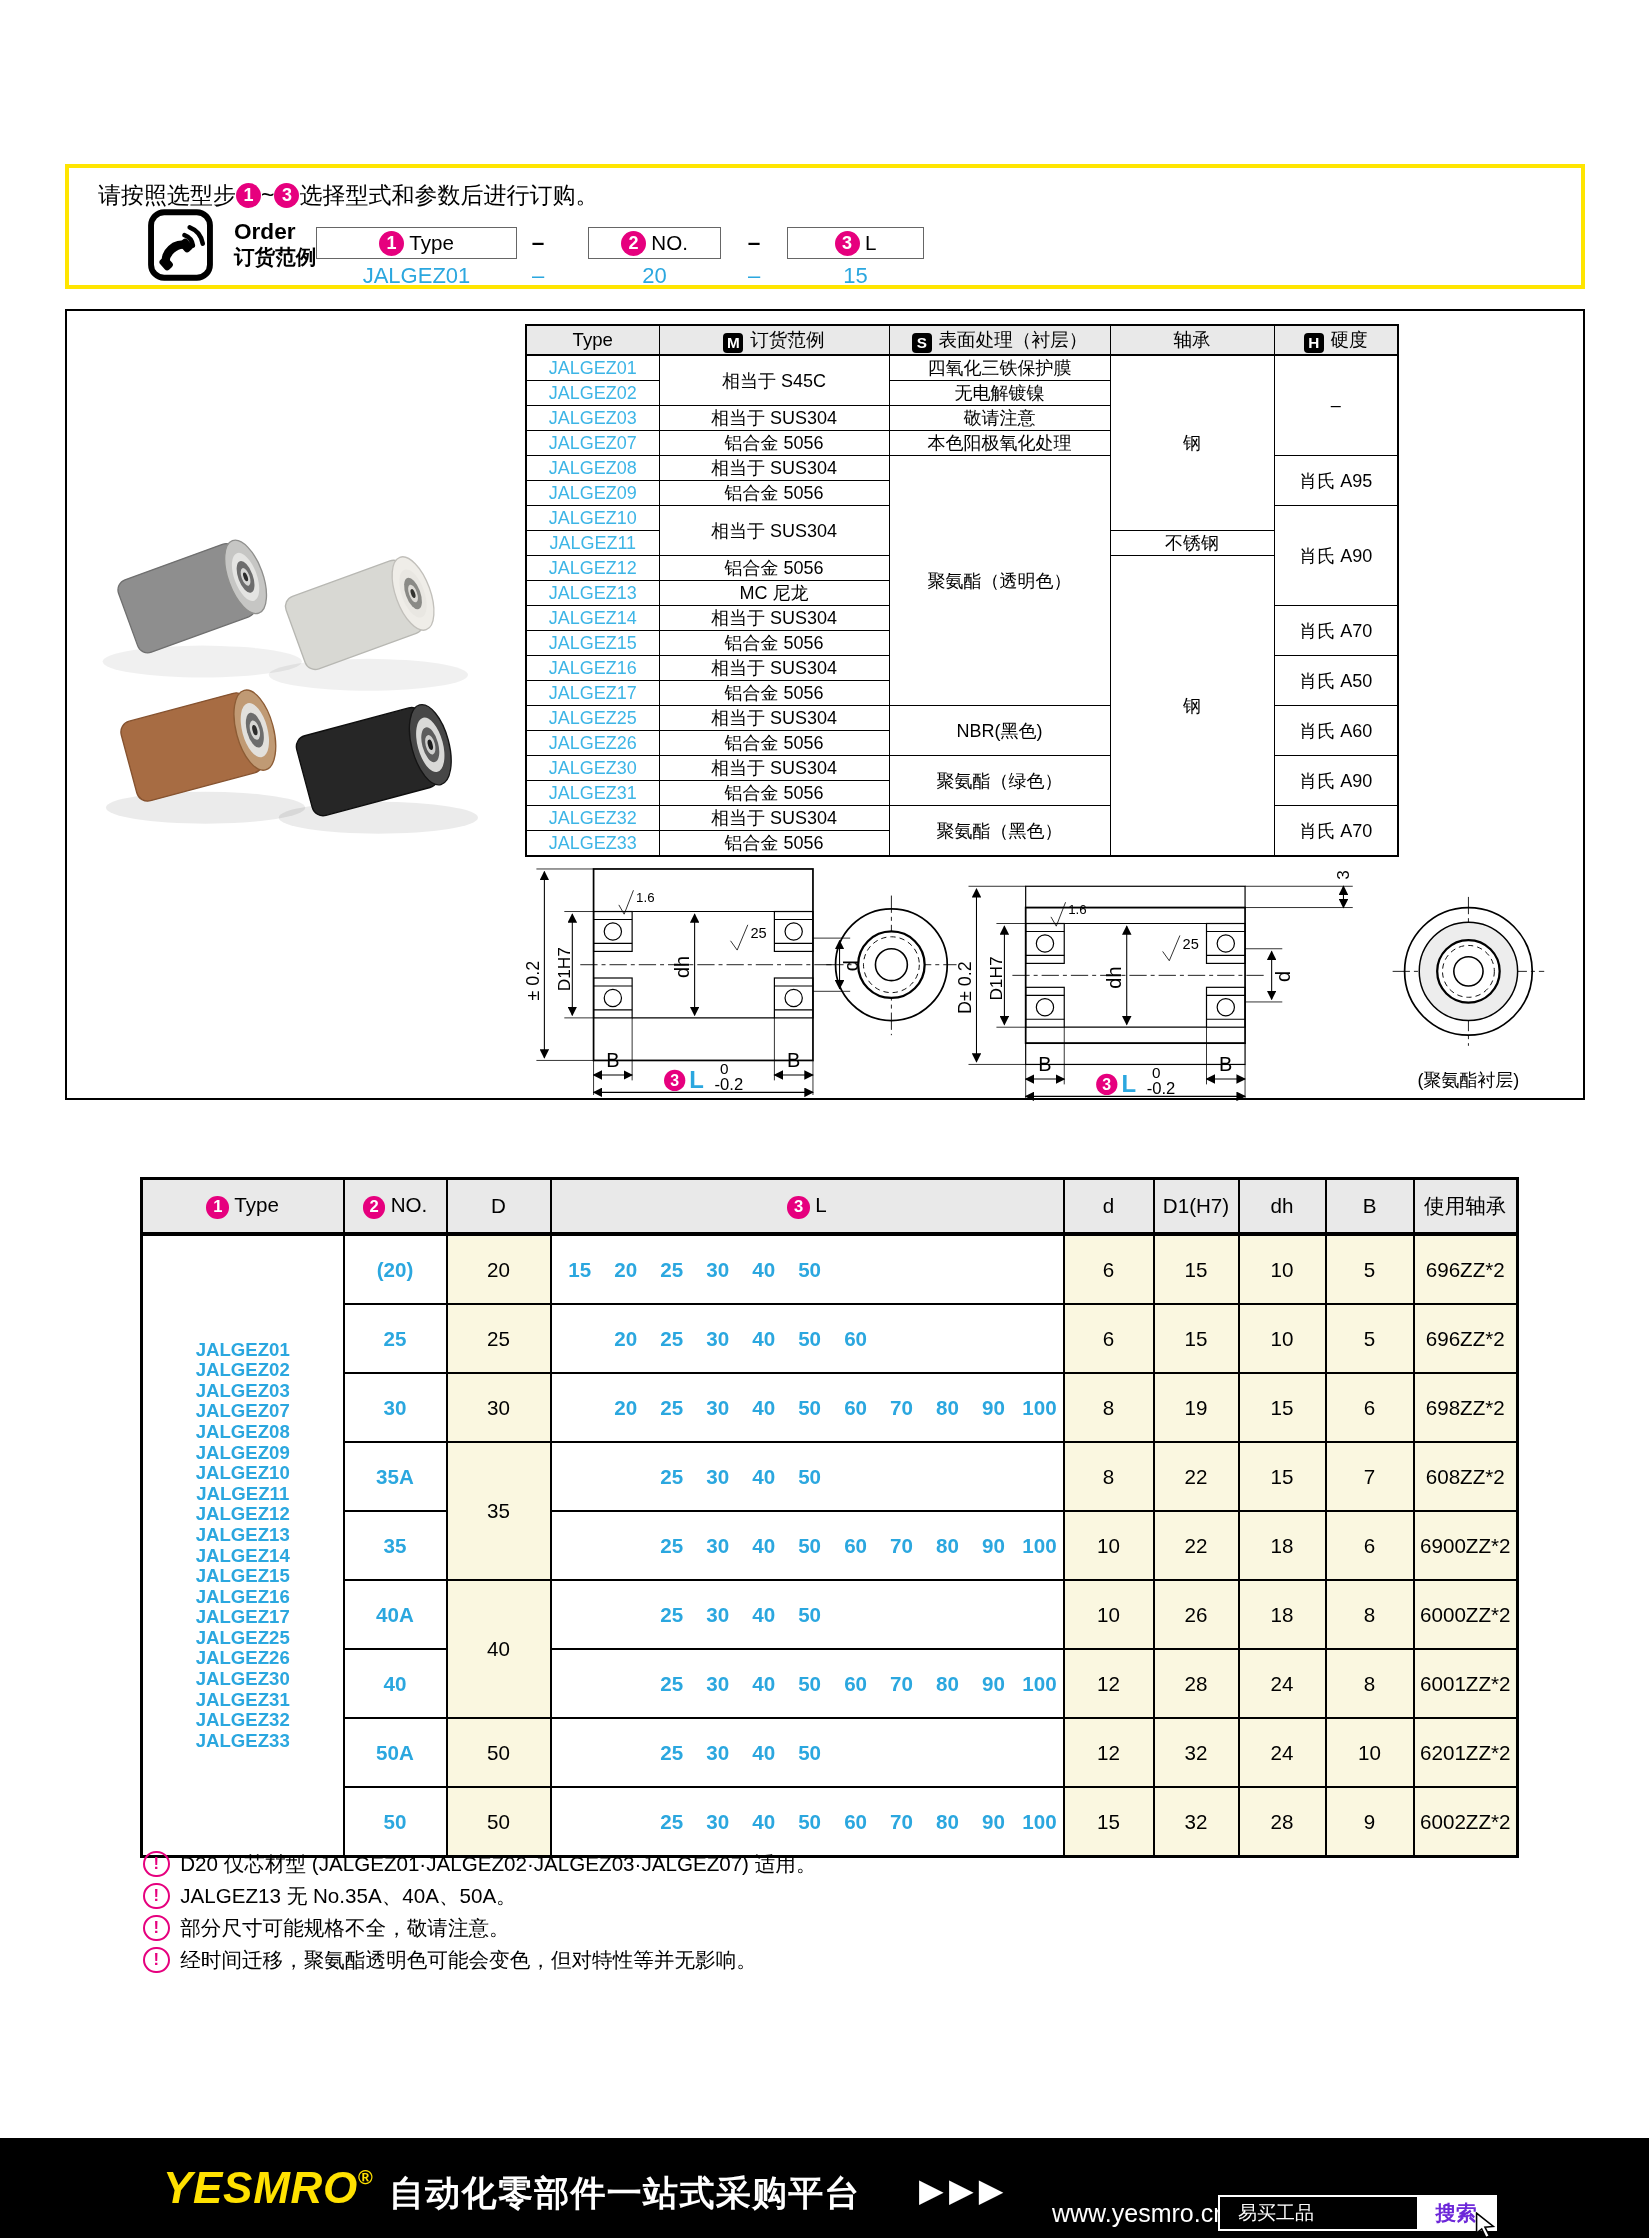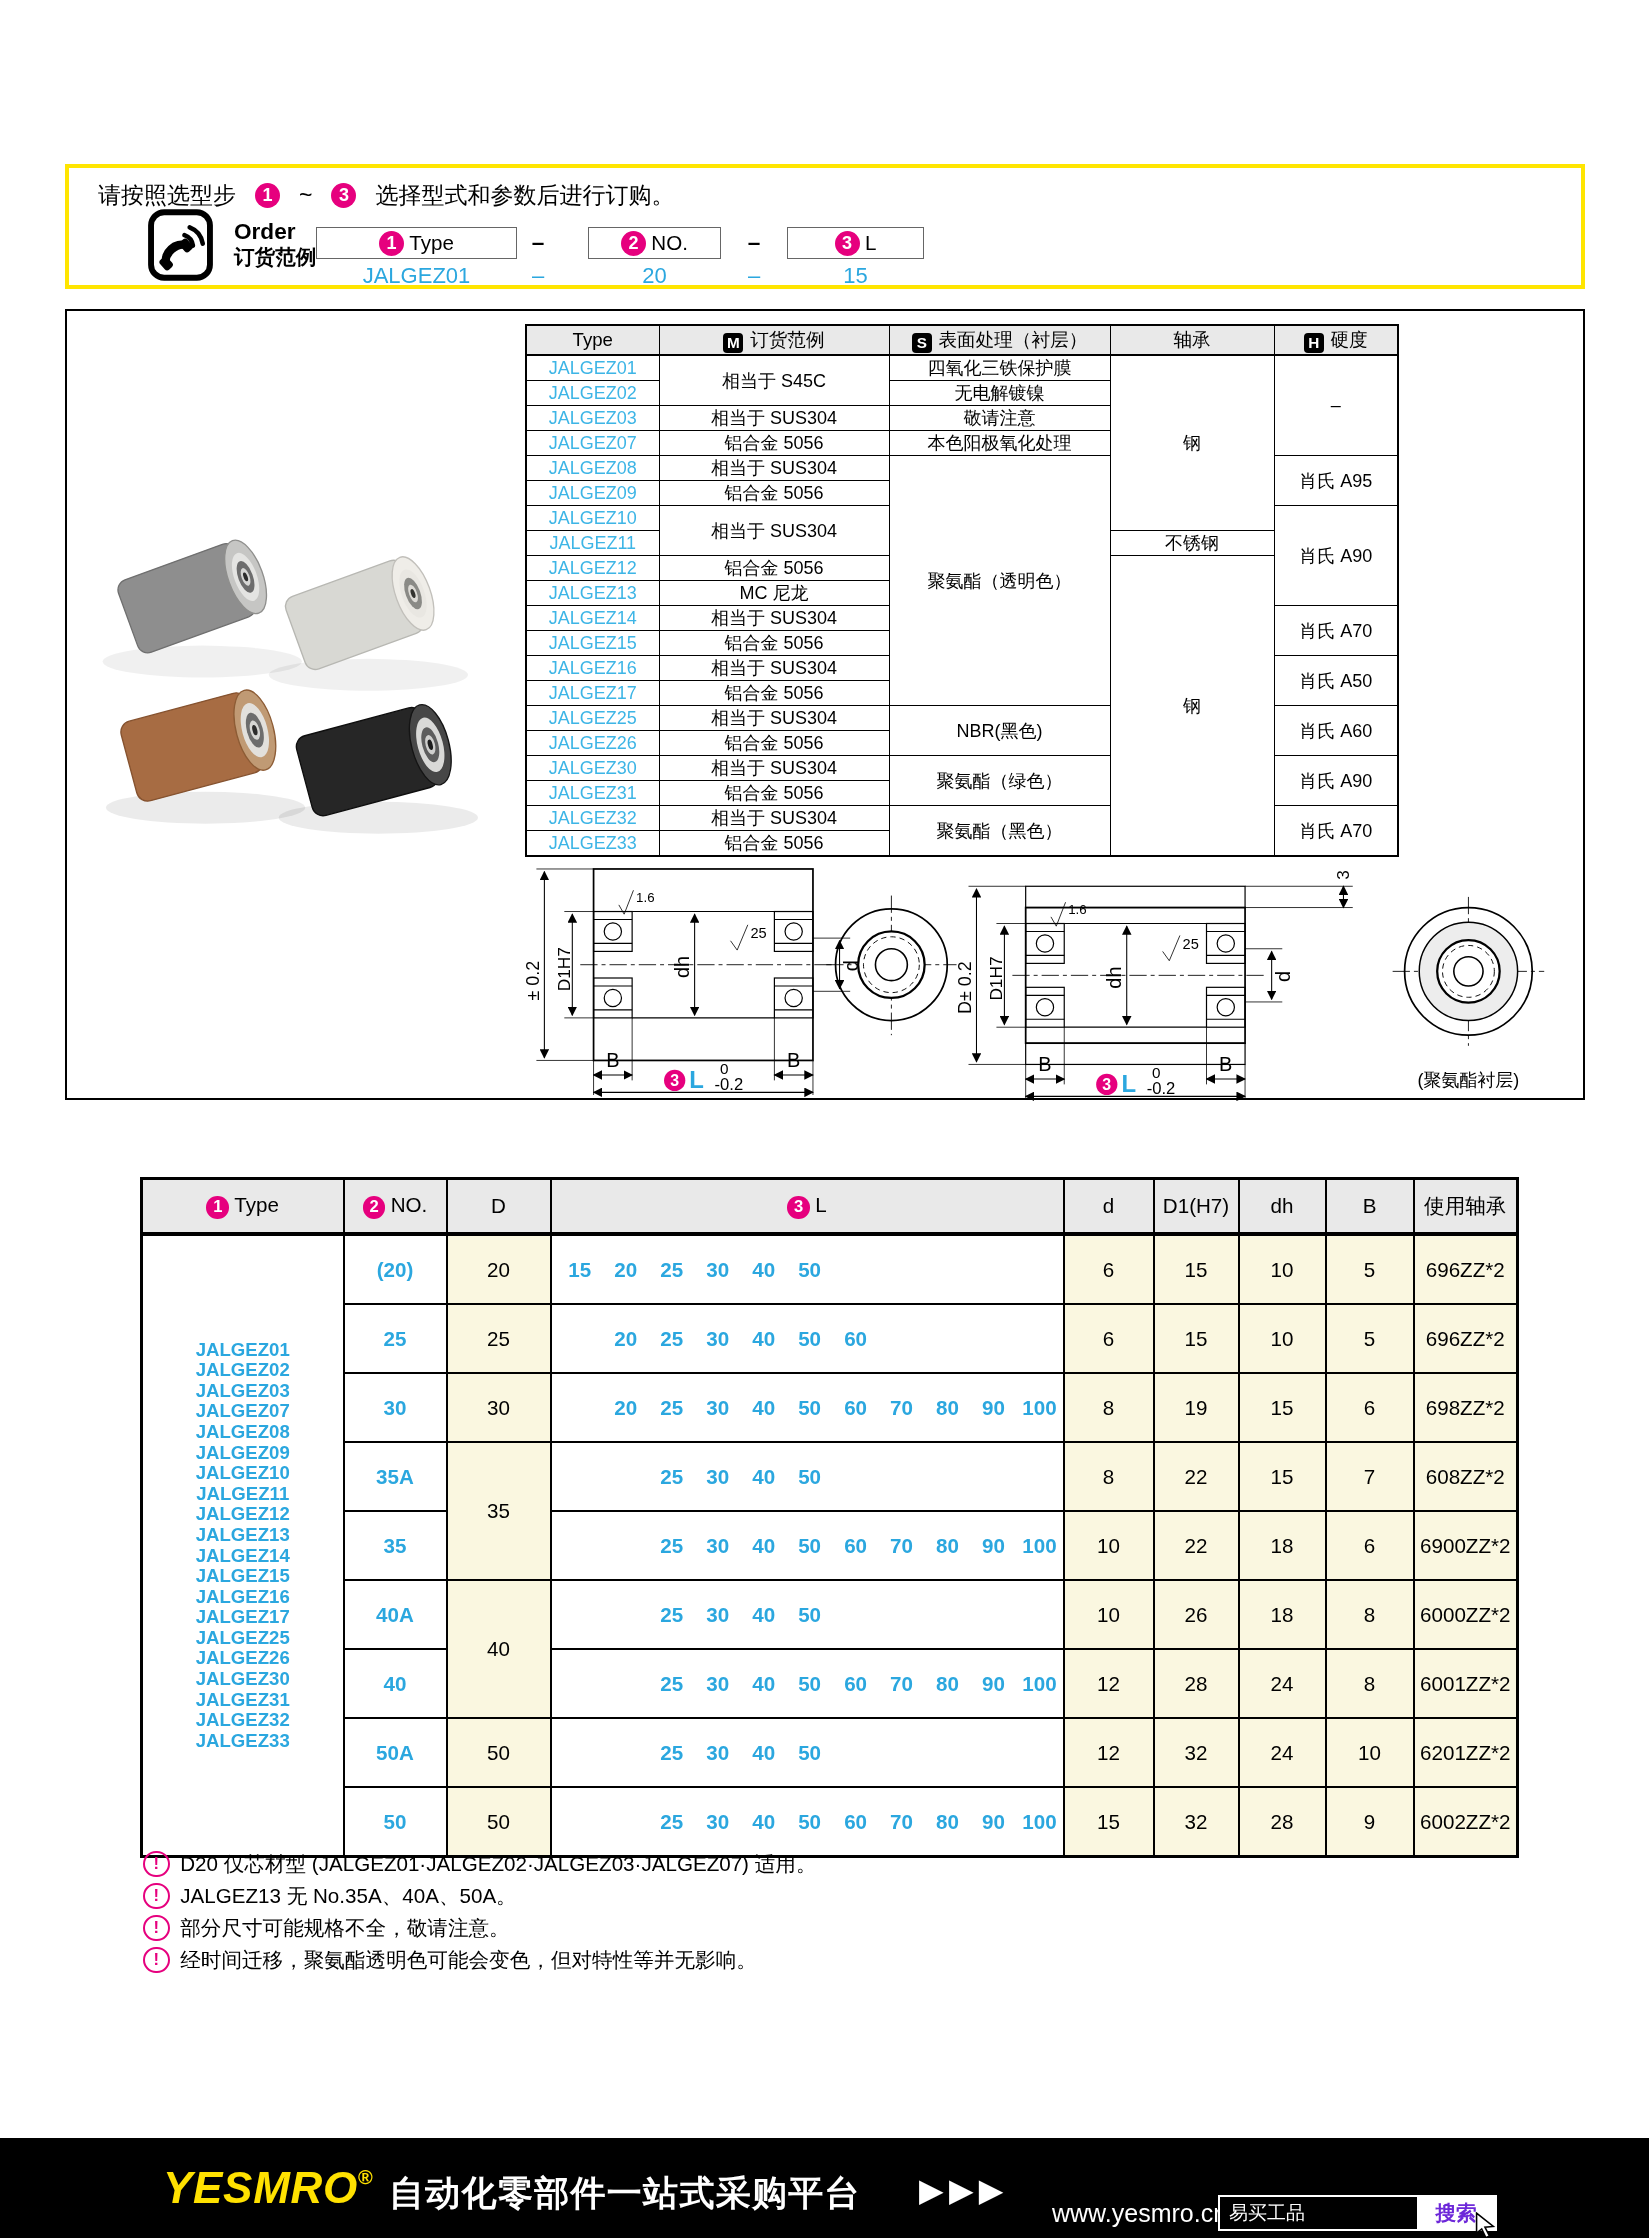--- a/index.html
+++ b/index.html
@@ -9,21 +9,21 @@
   
   .titlebar{position:absolute;left:136px;top:43px;width:571px;height:74px;background:#000;
             display:flex;align-items:center}
   .titlebar .cat{color:#ffe100;font-size:37px;font-weight:bold;margin-left:61px;letter-spacing:2px}
   .titlebar .tri{color:#fff;font-size:28px;margin-left:78px}
   .titlebar .name{color:#fff;font-size:36px;font-weight:bold;margin-left:28px;letter-spacing:1.3px}
 
   
   .orderbox{position:absolute;left:65px;top:164px;width:1520px;height:125px;
             border:4px solid #ffe500;box-sizing:border-box;background:#fff}
-  .order-instr{position:absolute;left:29px;top:12px;font-size:23px;display:flex;align-items:center;gap:19px}
+  .order-instr{position:absolute;left:29px;top:12px;font-size:23px;display:flex;align-items:center;gap:0}
   .badge{display:inline-flex;align-items:center;justify-content:center;background:#e6007e;color:#fff;
          border-radius:50%;width:25px;height:25px;font-size:18px;font-weight:bold;flex:0 0 auto}
   .badge.sm{width:22.6px;height:22.6px;font-size:16.6px;margin-right:5.3px}
   .phone-icon{position:absolute;left:78px;top:41px;width:67px;height:72px}
   .order-label{position:absolute;left:165px;top:51px;line-height:1.15}
   .order-label .en{font-size:22.6px;font-weight:bold}
   .order-label .cn{font-size:20.6px;font-weight:bold}
   .field-box{position:absolute;top:59px;height:32px;border:1.3px solid #666;display:flex;
              align-items:center;justify-content:center;gap:5.3px;font-size:20.6px;box-sizing:border-box}
   .field-dash{position:absolute;top:59px;height:32px;width:20px;display:flex;align-items:center;
@@ -74,21 +74,21 @@
         font-style:italic;letter-spacing:0.7px}
   .logo sup{font-size:20px;font-style:normal;vertical-align:18.6px}
   .tagline{position:absolute;left:389px;top:32px;font-size:35px;font-weight:bold;letter-spacing:1.3px}
   .arrows{position:absolute;left:919px;top:33px;font-size:32px;letter-spacing:5.3px;color:#fff}
   .phone-line{position:absolute;left:1052px;top:10.6px;display:flex;align-items:baseline}
   .phone-line .lbl{font-size:24.6px;font-weight:bold}
   .phone-line .num{font-size:35px;font-weight:bold;margin-left:6.7px}
   .web-line{position:absolute;left:1052px;top:61px;font-size:25px}
   .searchbox{position:absolute;left:1218px;top:57px;width:279px;height:36px;border:2px solid #fff;
              display:flex;box-sizing:border-box}
-  .search-input{flex:1;display:flex;align-items:center;padding-left:9px;color:#fff;font-size:19px;
+  .search-input{flex:1;display:flex;align-items:center;padding-left:18px;color:#fff;font-size:19px;
                 background:#000}
   .search-btn{width:78px;background:#fff;color:#6d28d9;display:flex;align-items:center;justify-content:center;
               font-size:20.6px;font-weight:bold;position:relative}
   .cursor-icon{position:absolute;right:-4px;bottom:-12px;width:27px;height:29px}
 
   
   .draw{position:absolute}
   .draw text{font-family:"Liberation Sans",sans-serif}
   svg .dim{stroke:#000;stroke-width:1.6;fill:none}
   svg .ext{stroke:#000;stroke-width:1.2;fill:none}

